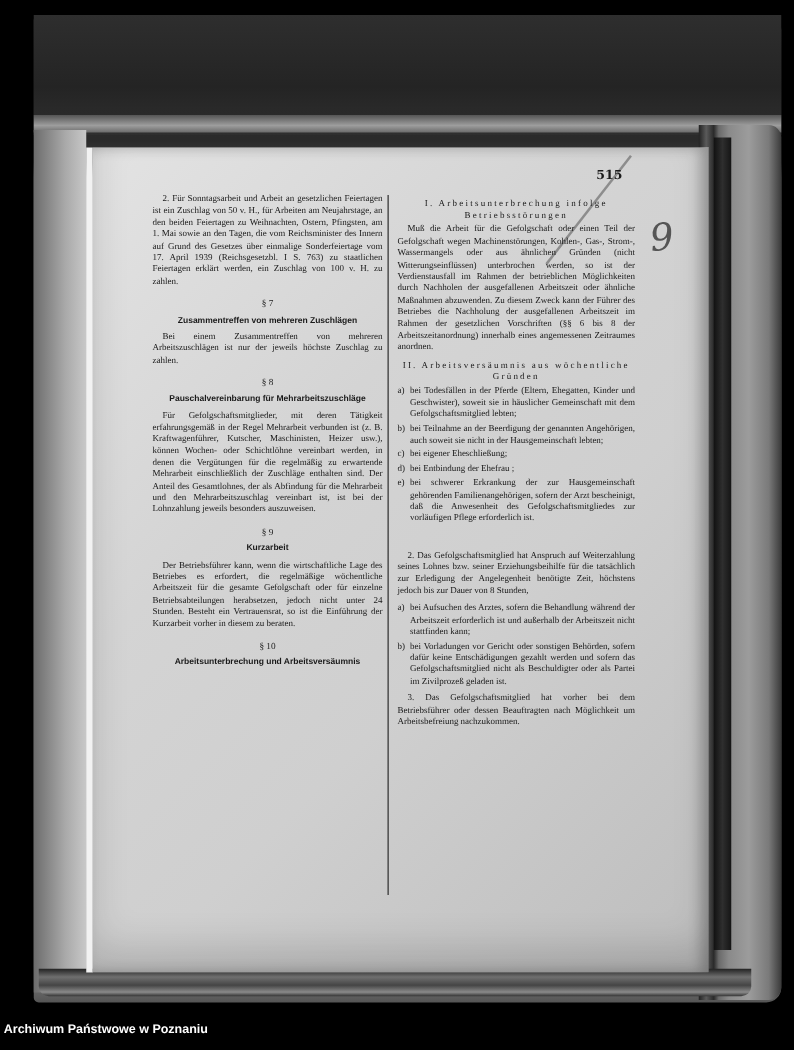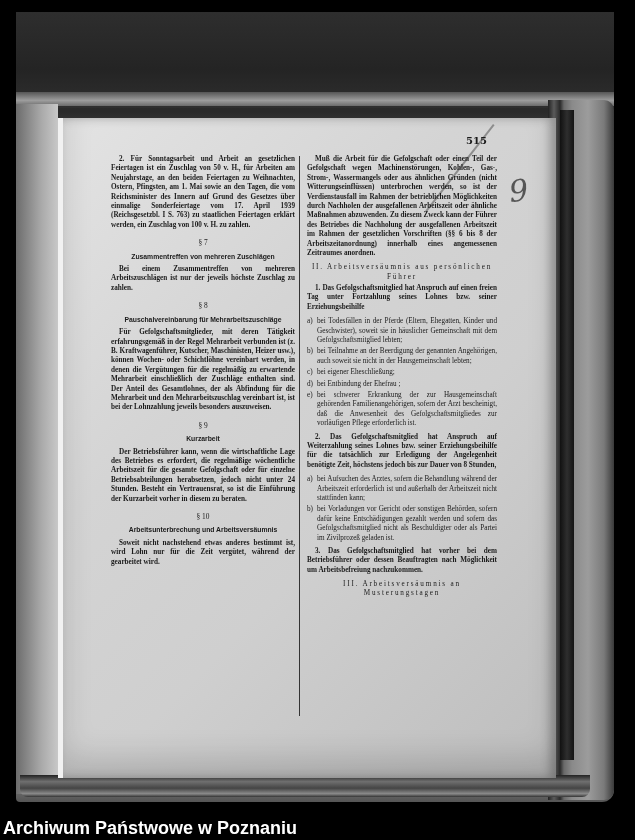--- a/index.html
+++ b/index.html
@@ -1,20 +1,20 @@
 <!DOCTYPE html>
 <html><head>
 <meta charset="utf-8">
 <style>
   * { box-sizing: border-box; margin: 0; padding: 0; }
   html, body { width: 635px; height: 840px; background: #000; overflow: hidden; }
   body { position: relative; font-family: "DejaVu Serif", serif; }
 
   .scan-frame {
-    position: absolute; left: 0; top: 0; width: 603px; height: 812px;
+    position: absolute; left: 11px; top: 0; width: 603px; height: 812px;
     background: #000;
   }
   .binder {
     position: absolute; left: 16px; top: 12px; width: 598px; height: 790px;
     background: linear-gradient(180deg, #3a3a3a 0px, #2c2c2c 40px, #2a2a2a 100px, #3c3c3c 118px, #9a9a9a 130px, #b8b8b8 300px, #a8a8a8 600px, #888 760px, #555 790px);
     border-radius: 4px 12px 12px 4px;
   }
   .binder-top {
     position: absolute; left: 16px; top: 12px; width: 598px; height: 96px;
     background: linear-gradient(180deg, #2e2e2e, #242424 60%, #2f2f2f);
@@ -64,31 +64,31 @@
   .column-rule {
     position: absolute; left: 236px; top: 38px; width: 1px; height: 560px; background: #333;
   }
   .col {
     position: absolute; top: 37px;
     font-size: 7.2px; line-height: 9.4px; text-align: justify;
     font-family: "Liberation Serif", serif;
   }
   .col-left { left: 48px; width: 184px; }
   .col-right { left: 244px; width: 190px; }
-  .para { text-indent: 8px; margin-bottom: 5px; font-weight: bold; }
+  .para { text-indent: 8px; margin-bottom: 5px; }
   .section-mark { text-align: center; margin: 8px 0 4px; font-size: 7.4px; }
   .section-title { text-align: center; font-weight: bold; font-family: "Liberation Sans", sans-serif; font-size: 6.8px; margin-bottom: 4px; }
   .spaced-head { text-align: center; letter-spacing: 1.8px; font-size: 7.2px; margin: 4px 0 2px; line-height: 9.2px; }
   .list-item { display: flex; margin-bottom: 2px; }
   .list-item .lbl { width: 10px; flex: none; }
   .list-item .txt { flex: 1; text-align: justify; }
 
   .footer-label {
     position: absolute; left: 3px; top: 818px;
-    color: #fff; font-family: "Liberation Sans", sans-serif; font-weight: bold; font-size: 18px;
+    color: #fff; font-family: "Liberation Sans", sans-serif; font-weight: bold; font-size: 10px;
   }
 </style>
 </head>
 <body>
 
 <div class="scan-frame">
   <div class="binder"></div>
   <div class="binder-top"></div>
   <div class="binder-lip"></div>
   <div class="left-strip"></div>
@@ -112,28 +112,27 @@
       <div class="section-mark">§ 8</div>
       <div class="section-title">Pauschalvereinbarung für Mehrarbeitszuschläge</div>
       <p class="para">Für Gefolgschaftsmitglieder, mit deren Tätigkeit erfahrungsgemäß in der Regel Mehrarbeit verbunden ist (z. B. Kraftwagenführer, Kutscher, Maschinisten, Heizer usw.), können Wochen- oder Schichtlöhne vereinbart werden, in denen die Vergütungen für die regelmäßig zu erwartende Mehrarbeit einschließlich der Zuschläge enthalten sind. Der Anteil des Gesamtlohnes, der als Abfindung für die Mehrarbeit und den Mehrarbeitszuschlag vereinbart ist, ist bei der Lohnzahlung jeweils besonders auszuweisen.</p>
 
       <div class="section-mark">§ 9</div>
       <div class="section-title">Kurzarbeit</div>
       <p class="para">Der Betriebsführer kann, wenn die wirtschaftliche Lage des Betriebes es erfordert, die regelmäßige wöchentliche Arbeitszeit für die gesamte Gefolgschaft oder für einzelne Betriebsabteilungen herabsetzen, jedoch nicht unter 24 Stunden. Besteht ein Vertrauensrat, so ist die Einführung der Kurzarbeit vorher in diesem zu beraten.</p>
 
       <div class="section-mark">§ 10</div>
       <div class="section-title">Arbeitsunterbrechung und Arbeitsversäumnis</div>
-      <p class="para">Soweit nicht nachstehend etwas anderes bestimmt ist, wird Lohn nur für die Zeit vergütet, während der gearbeitet wird.</p>
     </div>
 
     <div class="col col-right">
+      <div class="spaced-head">I. Arbeitsunterbrechung infolge Betriebsstörungen</div>
       <p class="para">Muß die Arbeit für die Gefolgschaft oder einen Teil der Gefolgschaft wegen Machinenstörungen, Kohlen-, Gas-, Strom-, Wassermangels oder aus ähnlichen Gründen (nicht Witterungseinflüssen) unterbrochen werden, so ist der Verdienstausfall im Rahmen der betrieblichen Möglichkeiten durch Nachholen der ausgefallenen Arbeitszeit oder ähnliche Maßnahmen abzuwenden. Zu diesem Zweck kann der Führer des Betriebes die Nachholung der ausgefallenen Arbeitszeit im Rahmen der gesetzlichen Vorschriften (§§ 6 bis 8 der Arbeitszeitanordnung) innerhalb eines angemessenen Zeitraumes anordnen.</p>
 
-      <div class="spaced-head">II. Arbeitsversäumnis aus persönlichen Führer</div>
-      <p class="para">1. Das Gefolgschaftsmitglied hat Anspruch auf einen freien Tag unter Fortzahlung seines Lohnes bzw. seiner Erziehungsbeihilfe</p>
+      <div class="spaced-head">II. Arbeitsversäumnis aus wöchentliche Gründen</div>
 
       <div>
         <div class="list-item">
             <span class="lbl">a)</span>
             <span class="txt">bei Todesfällen in der Pferde (Eltern, Ehegatten, Kinder und Geschwister), soweit sie in häuslicher Gemeinschaft mit dem Gefolgschaftsmitglied lebten;</span>
           </div>
         <div class="list-item">
             <span class="lbl">b)</span>
             <span class="txt">bei Teilnahme an der Beerdigung der genannten Angehörigen, auch soweit sie nicht in der Hausgemeinschaft lebten;</span>
           </div>
@@ -144,32 +143,31 @@
         <div class="list-item">
             <span class="lbl">d)</span>
             <span class="txt">bei Entbindung der Ehefrau ;</span>
           </div>
         <div class="list-item">
             <span class="lbl">e)</span>
             <span class="txt">bei schwerer Erkrankung der zur Hausgemeinschaft gehörenden Familienangehörigen, sofern der Arzt bescheinigt, daß die Anwesenheit des Gefolgschaftsmitgliedes zur vorläufigen Pflege erforderlich ist.</span>
           </div>
       </div>
 
-      <p class="para" style="margin-top:4px">2. Das Gefolgschaftsmitglied hat Anspruch auf Weiterzahlung seines Lohnes bzw. seiner Erziehungsbeihilfe für die tatsächlich zur Erledigung der Angelegenheit benötigte Zeit, höchstens jedoch bis zur Dauer von 8 Stunden,</p>
+      <p class="para" style="margin-top:20px">2. Das Gefolgschaftsmitglied hat Anspruch auf Weiterzahlung seines Lohnes bzw. seiner Erziehungsbeihilfe für die tatsächlich zur Erledigung der Angelegenheit benötigte Zeit, höchstens jedoch bis zur Dauer von 8 Stunden,</p>
       <div>
         <div class="list-item">
             <span class="lbl">a)</span>
             <span class="txt">bei Aufsuchen des Arztes, sofern die Behandlung während der Arbeitszeit erforderlich ist und außerhalb der Arbeitszeit nicht stattfinden kann;</span>
           </div>
         <div class="list-item">
             <span class="lbl">b)</span>
             <span class="txt">bei Vorladungen vor Gericht oder sonstigen Behörden, sofern dafür keine Entschädigungen gezahlt werden und sofern das Gefolgschaftsmitglied nicht als Beschuldigter oder als Partei im Zivilprozeß geladen ist.</span>
           </div>
       </div>
 
       <p class="para" style="margin-top:4px">3. Das Gefolgschaftsmitglied hat vorher bei dem Betriebsführer oder dessen Beauftragten nach Möglichkeit um Arbeitsbefreiung nachzukommen.</p>
 
-      <div class="spaced-head">III. Arbeitsversäumnis an Musterungstagen</div>
     </div>
   </div>
 </div>
 
 <div class="footer-label">Archiwum Państwowe w Poznaniu</div>
 
 </body></html>

